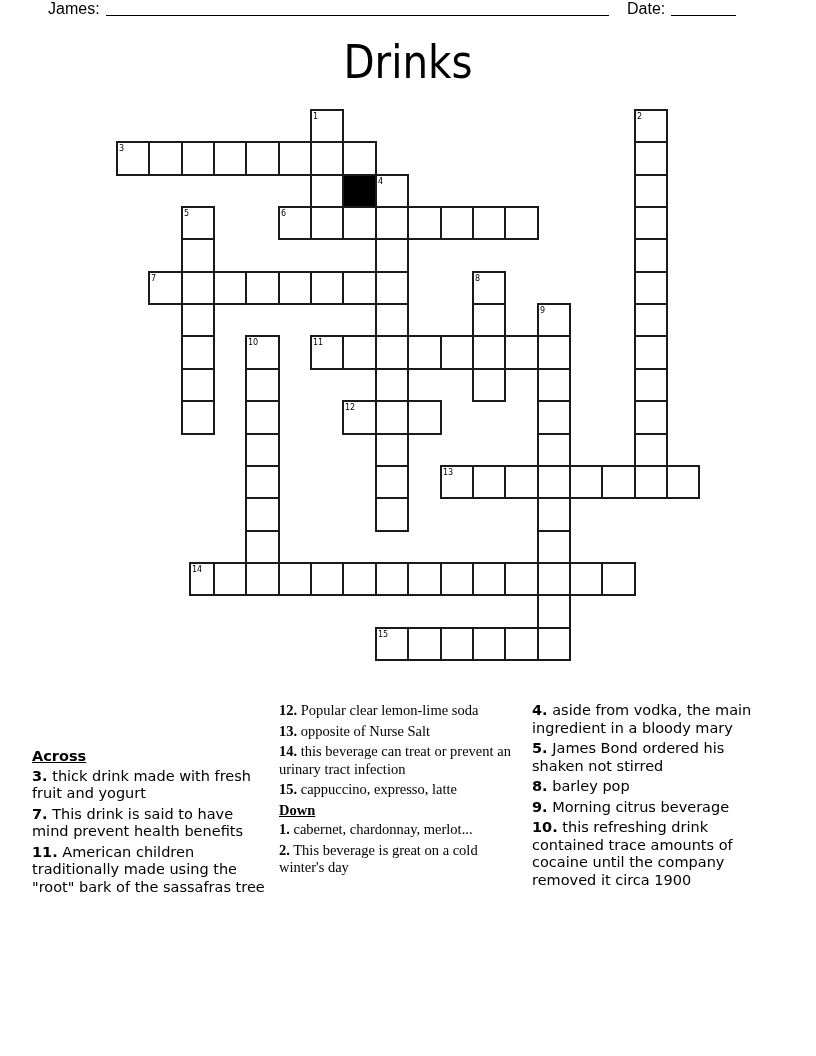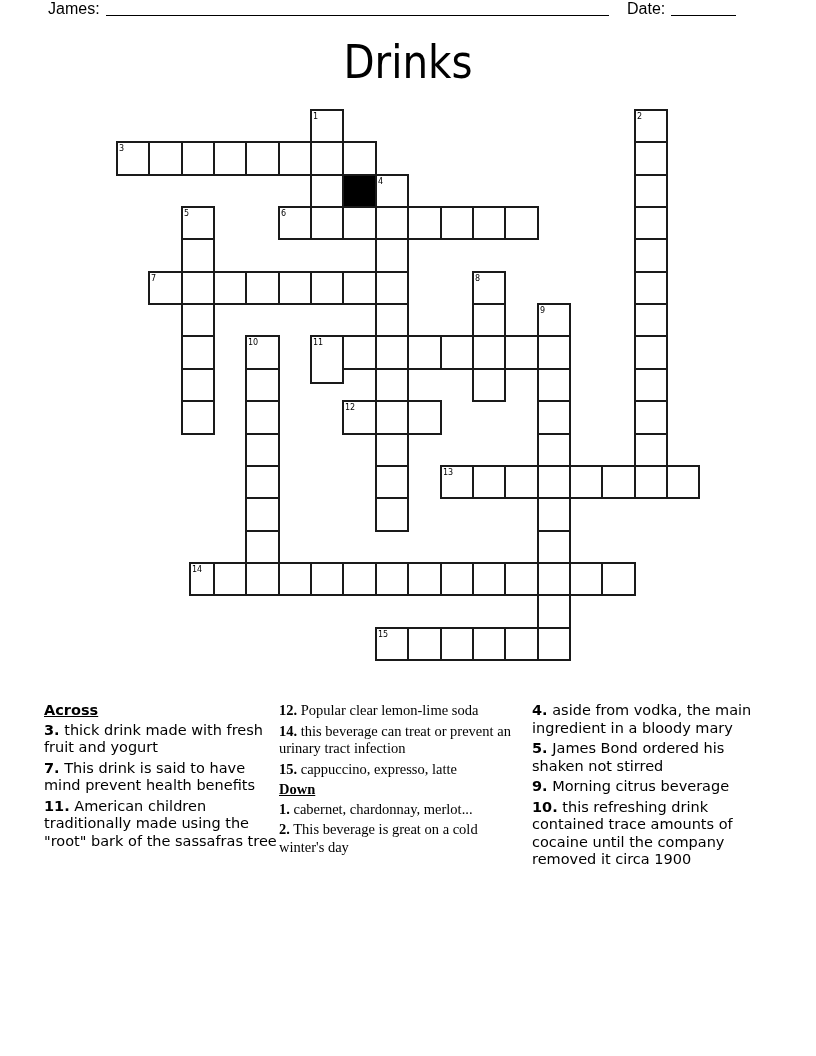--- a/index.html
+++ b/index.html
@@ -119,21 +119,21 @@
     <div class="cell" style="left: 245px; top: 335px; width: 35px; height: 35px;">
       <span class="num">10</span>
     </div>
     <div class="cell" style="left: 245px; top: 368px; width: 35px; height: 34px;"></div>
     <div class="cell" style="left: 245px; top: 400px; width: 35px; height: 35px;"></div>
     <div class="cell" style="left: 245px; top: 433px; width: 35px; height: 34px;"></div>
     <div class="cell" style="left: 245px; top: 465px; width: 35px; height: 34px;"></div>
     <div class="cell" style="left: 245px; top: 497px; width: 35px; height: 35px;"></div>
     <div class="cell" style="left: 245px; top: 530px; width: 35px; height: 34px;"></div>
     <div class="cell" style="left: 245px; top: 562px; width: 35px; height: 34px;"></div>
-    <div class="cell" style="left: 310px; top: 335px; width: 34px; height: 49px;">
+    <div class="cell" style="left: 310px; top: 335px; width: 34px; height: 35px;">
       <span class="num">11</span>
     </div>
     <div class="cell" style="left: 342px; top: 335px; width: 35px; height: 35px;"></div>
     <div class="cell" style="left: 407px; top: 335px; width: 35px; height: 35px;"></div>
     <div class="cell" style="left: 440px; top: 335px; width: 34px; height: 35px;"></div>
     <div class="cell" style="left: 504px; top: 335px; width: 35px; height: 35px;"></div>
     <div class="cell" style="left: 342px; top: 400px; width: 35px; height: 35px;">
       <span class="num">12</span>
     </div>
     <div class="cell" style="left: 407px; top: 400px; width: 35px; height: 35px;"></div>
@@ -162,34 +162,36 @@
     <div class="cell" style="left: 375px; top: 627px; width: 34px; height: 34px;">
       <span class="num">15</span>
     </div>
     <div class="cell" style="left: 407px; top: 627px; width: 35px; height: 34px;"></div>
     <div class="cell" style="left: 440px; top: 627px; width: 34px; height: 34px;"></div>
     <div class="cell" style="left: 472px; top: 627px; width: 34px; height: 34px;"></div>
     <div class="cell" style="left: 504px; top: 627px; width: 35px; height: 34px;"></div>
     <div class="cell black" style="left: 342px; top: 174px; width: 35px; height: 34px;"></div>
   </div>
 
-<div class="col" style="left:44px; width:235px;">
+<div class="col" style="left:32px; width:235px;margin-top:46px;">
   <div class="hd">Across</div>
   <div class="clue"><b>3.</b> <span>thick drink made with fresh fruit and yogurt</span></div>
   <div class="clue"><b>7.</b> <span>This drink is said to have mind prevent health benefits</span></div>
   <div class="clue"><b>11.</b> <span>American children traditionally made using the "root" bark of the sassafras tree</span></div>
 </div>
 
 <div class="col" style="left:279px; width:232px;font-family:Liberation Serif, serif;">
   <div class="clue"><b>12.</b> <span>Popular clear lemon-lime soda</span></div>
+  <div class="clue"><b>13.</b> <span>opposite of Nurse Salt</span></div>
   <div class="clue"><b>14.</b> <span>this beverage can treat or prevent an urinary tract infection</span></div>
   <div class="clue"><b>15.</b> <span>cappuccino, expresso, latte</span></div>
   <div class="hd">Down</div>
   <div class="clue"><b>1.</b> <span>cabernet, chardonnay, merlot...</span></div>
   <div class="clue"><b>2.</b> <span>This beverage is great on a cold winter's day</span></div>
 </div>
 
 <div class="col" style="left:532px; width:235px;">
   <div class="clue"><b>4.</b> <span>aside from vodka, the main ingredient in a bloody mary</span></div>
   <div class="clue"><b>5.</b> <span>James Bond ordered his shaken not stirred</span></div>
+  <div class="clue"><b>8.</b> <span>barley pop</span></div>
   <div class="clue"><b>9.</b> <span>Morning citrus beverage</span></div>
   <div class="clue"><b>10.</b> <span>this refreshing drink contained trace amounts of cocaine until the company removed it circa 1900</span></div>
 </div>
 
 </body></html>

